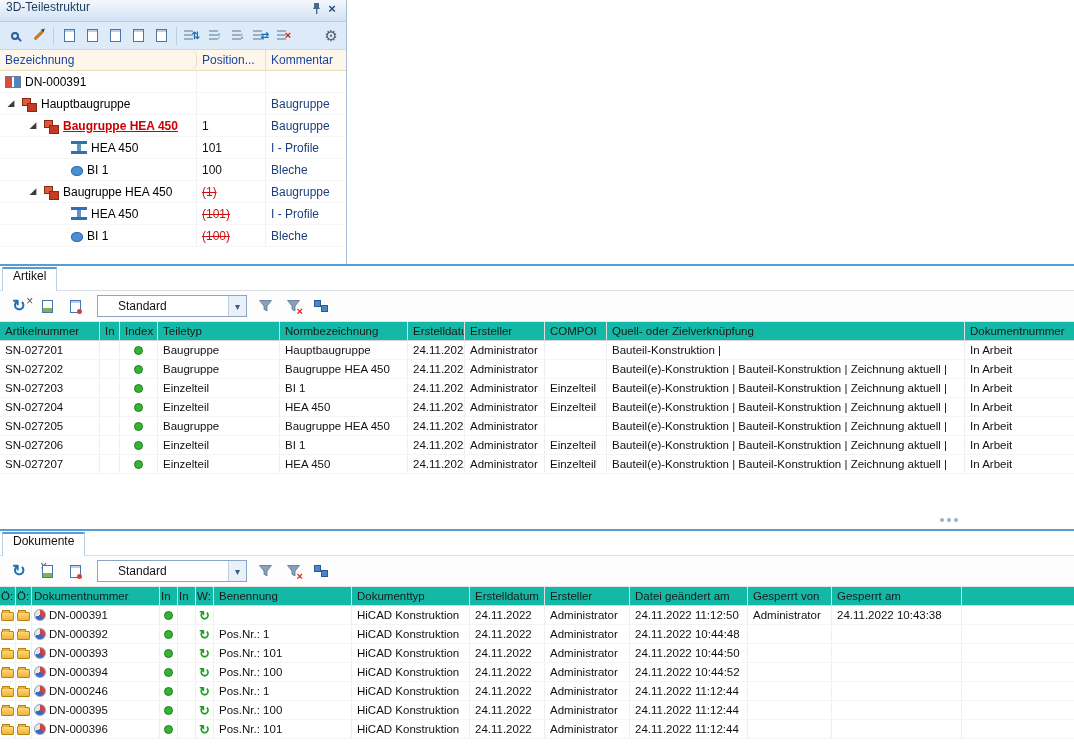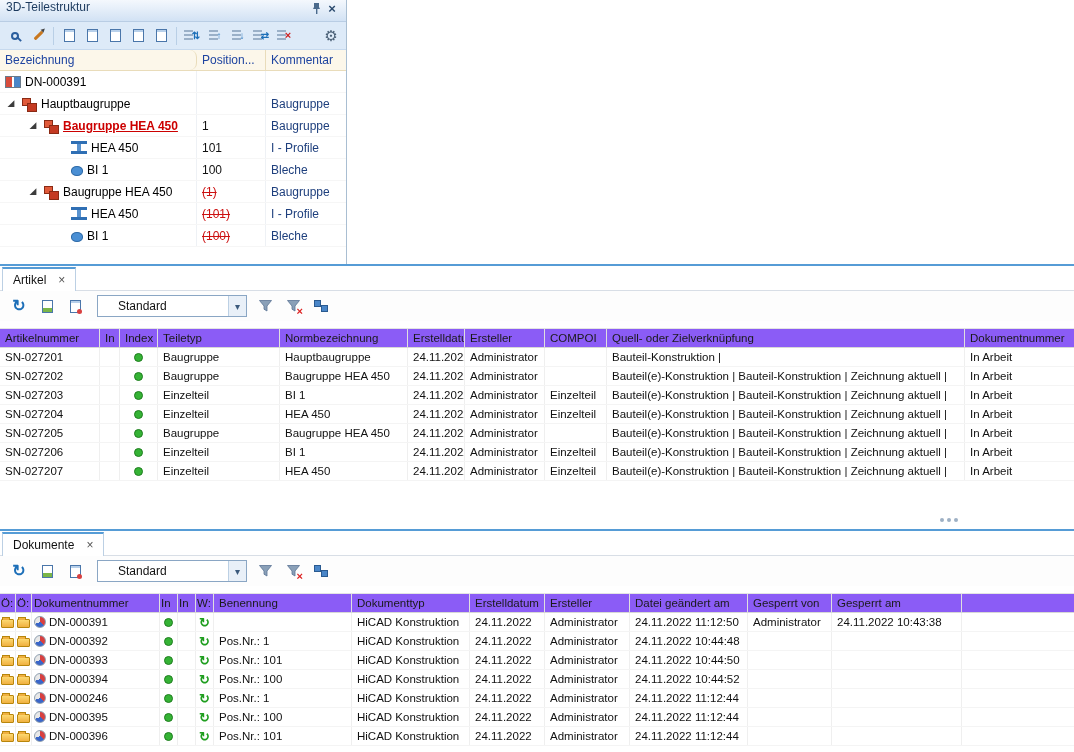--- a/index.html
+++ b/index.html
@@ -64,34 +64,34 @@
   .hsplit { position:absolute; left:0; width:1074px; height:2px; background:#569cd6; }
   #split1 { top:264px; } #split2 { top:529px; }
 
   
   .data-panel { position:absolute; left:0; width:1074px; background:#fff; }
   #artikel-panel { top:266px; height:263px; }
   #dokumente-panel { top:531px; height:221px; }
 
   .tabstrip { height:25px; display:flex; align-items:flex-end; background:#fff; border-bottom:1px solid #d8dee6; padding-left:2px; }
   .tab { display:flex; align-items:center; gap:12px; height:24px; padding:0 10px; background:#fff;
-         border:1px solid #bcd0e4; border-bottom:none; border-top:2px solid #569cd6; margin-bottom:-1px; }
+         border:1px solid #bcd0e4; border-bottom:none; border-top:2px solid #569cd6; margin-bottom:-1px;flex-direction:column; }
   .tab-close { color:#555; font-size:12px; line-height:1; }
 
   .dtoolbar { height:30px; display:flex; align-items:center; gap:8px; padding:0 9px; background:#fdfdfd; }
   .dbtn { width:20px; height:20px; display:flex; align-items:center; justify-content:center; position:relative; }
   .refresh-glyph { color:#1d6fb8; font-size:16px; font-weight:bold; line-height:1; }
   .combo { width:150px; height:22px; border:1px solid #8aa6c4; background:#fff; display:flex; align-items:center; margin-left:4px; }
   .combo-value { flex:1; padding-left:6px; overflow:hidden; white-space:nowrap;margin-left:14px; }
   .combo-arrow { width:18px; height:100%; background:#e9f0f8; border-left:1px solid #bcd0e4; display:flex; align-items:center; justify-content:center; color:#3c5a7c; font-size:10px; }
   .lnk { width:14px; height:12px; position:relative; }
   .lnk::before, .lnk::after { content:""; position:absolute; width:5px; height:5px; background:#4a86c8; border:1px solid #2a5a90; }
   .lnk::before { left:0; top:0; } .lnk::after { right:0; bottom:0; }
 
-  .grid-head { display:flex; height:20px; background:#8b5cf6; border-top:1px solid #e4e4e4; border-bottom:1px solid #d7d7d7; margin-top:7px; font-size:11.5px; }
+  .grid-head { display:flex; height:20px; background:#14b8a6; border-top:1px solid #e4e4e4; border-bottom:1px solid #d7d7d7; margin-top:0; font-size:11.5px; }
   .gh { line-height:19px; padding:0 5px; border-right:1px solid #dfdfdf; overflow:hidden; white-space:nowrap; color:#1a1a1a; }
   .grow { display:flex; height:19px; border-bottom:1px solid #f4f4f4; font-size:11.5px; }
   .gc { height:100%; display:flex; align-items:center; padding:0 5px; border-right:1px solid #efefef; overflow:hidden; white-space:nowrap; }
   .center { justify-content:center; }
 
   
   .a1{width:100px}.a2{width:20px}.a3{width:38px}.a4{width:122px}.a5{width:128px}
   .a6{width:57px}.a7{width:80px}.a8{width:62px}.a9{width:358px}.a10{flex:1;border-right:none}
 
   

